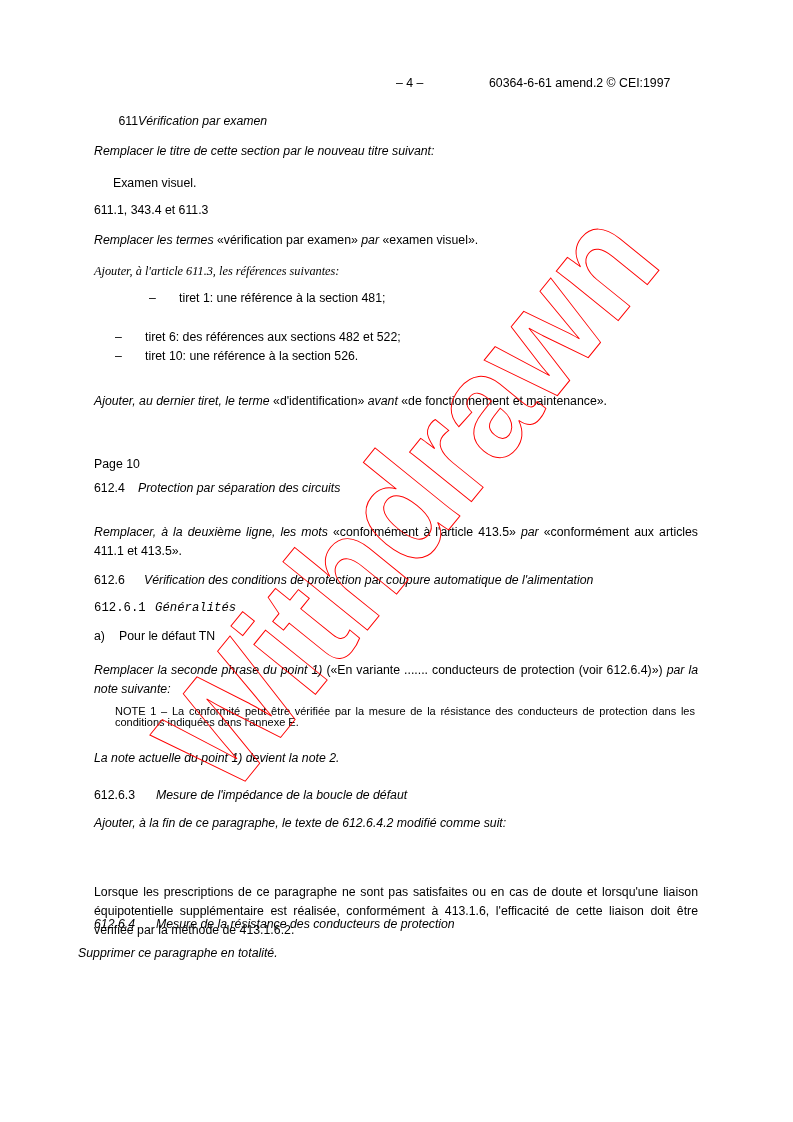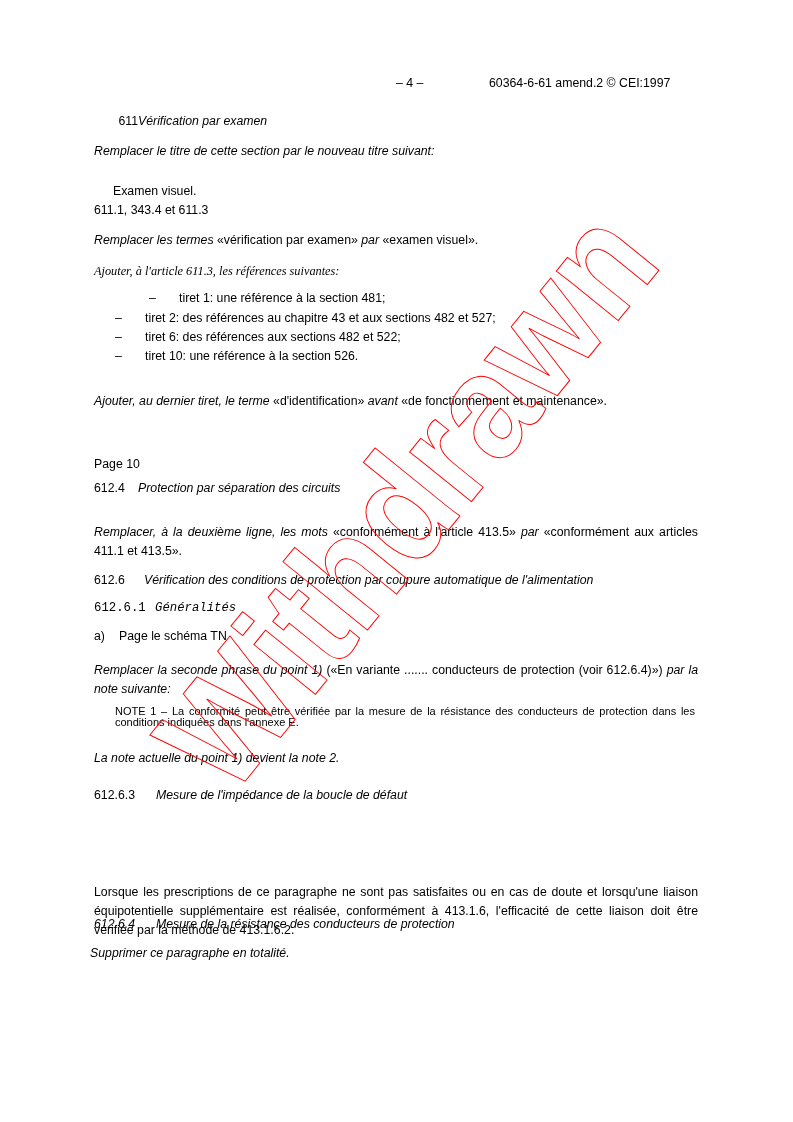--- a/index.html
+++ b/index.html
@@ -21,33 +21,30 @@
 
 <div class="page">
 
   <div class="abs" style="left:396px; top:76px;">– 4 –</div>
   <div class="abs" style="left:489px; top:76px;">60364-6-61 amend.2 © CEI:1997</div>
 
   <div class="abs" style="left:94px; top:114px;">
     <span class="num" style="width:44px;text-align:right;">611</span><span class="it">Vérification par examen</span>
   </div>
   <div class="abs it" style="left:94px; top:144px;">Remplacer le titre de cette section par le nouveau titre suivant:</div>
-  <div class="abs" style="left:113px; top:184px;">Examen visuel.</div>
+  <div class="abs" style="left:113px; top:176px;">Examen visuel.</div>
   <div class="abs" style="left:94px; top:203px;">611.1, 343.4 et 611.3</div>
   <div class="abs" style="left:94px; top:233px;">
     <span class="it">Remplacer les termes</span><span> «vérification par examen» </span><span class="it">par</span><span> «examen visuel».</span>
   </div>
 
   <div class="abs it" style="left:94px; top:264px;font-family:Liberation Serif, serif;">Ajouter, à l'article 611.3, les références suivantes:</div>
 
   <div class="abs" style="left:115px; top:291px;margin-left:34px;">
     <span class="dash">–</span><span>tiret 1: une référence à la section 481;</span>
-  </div>
-  <div class="abs" style="left:115px; top:311px;">
-    <span class="dash">–</span><span>tiret 2: des références au chapitre 43 et aux sections 482 et 527;</span>
   </div>
   <div class="abs" style="left:115px; top:330px;">
     <span class="dash">–</span><span>tiret 6: des références aux sections 482 et 522;</span>
   </div>
   <div class="abs" style="left:115px; top:349px;">
     <span class="dash">–</span><span>tiret 10: une référence à la section 526.</span>
   </div>
 
   <div class="abs" style="left:94px; top:394px;">
     <span class="it">Ajouter, au dernier tiret, le terme</span><span> «d'identification» </span><span class="it">avant</span><span> «de fonctionnement et maintenance».</span>
@@ -62,37 +59,38 @@
     <span class="it">Remplacer, à la deuxième ligne, les mots</span><span> «conformément à l'article 413.5» </span><span class="it">par</span><span> «conformément aux articles 411.1 et 413.5».</span>
   </div>
 
   <div class="abs" style="left:94px; top:573px;">
     <span class="num" style="width:50px;">612.6</span><span class="it">Vérification des conditions de protection par coupure automatique de l'alimentation</span>
   </div>
   <div class="abs" style="left:94px; top:601px;font-family:Liberation Mono, monospace;">
     <span class="num" style="width:61px;">612.6.1</span><span class="it">Généralités</span>
   </div>
   <div class="abs" style="left:94px; top:629px;">
-    <span class="num" style="width:25px;">a)</span><span>Page le schéma TN</span>
+    <span class="num" style="width:25px;">a)</span><span>Pour le défaut TN</span>
   </div>
 
   <div class="abs just" style="left:94px; top:661px;">
     <span class="it">Remplacer la seconde phrase du point 1)</span><span> («En variante ....... conducteurs de protection (voir 612.6.4)») </span><span class="it">par la note suivante:</span>
   </div>
 
   <div class="abs note" style="left:115px; top:706px;">NOTE 1 – La conformité peut être vérifiée par la mesure de la résistance des conducteurs de protection dans les conditions indiquées dans l'annexe E.</div>
 
   <div class="abs it" style="left:94px; top:751px;">La note actuelle du point 1) devient la note 2.</div>
 
   <div class="abs" style="left:94px; top:788px;">
     <span class="num" style="width:62px;">612.6.3</span><span class="it">Mesure de l'impédance de la boucle de défaut</span>
   </div>
+  <div class="abs it" style="left:94px; top:816px;">Ajouter, à la fin de ce paragraphe, le texte de 612.6.4.2 modifié comme suit:</div>
   <div class="abs just" style="left:94px; top:883px;">Lorsque les prescriptions de ce paragraphe ne sont pas satisfaites ou en cas de doute et lorsqu'une liaison équipotentielle supplémentaire est réalisée, conformément à 413.1.6, l'efficacité de cette liaison doit être vérifiée par la méthode de 413.1.6.2.</div>
 
   <div class="abs" style="left:94px; top:917px;">
     <span class="num" style="width:62px;font-style:italic;">612.6.4</span><span class="it">Mesure de la résistance des conducteurs de protection</span>
   </div>
-  <div class="abs it" style="left:90px; top:946px;">Supprimer ce paragraphe en totalité.</div>
+  <div class="abs it" style="left:78px; top:946px;">Supprimer ce paragraphe en totalité.</div>
 
   <svg class="watermark" viewBox="0 0 793 1122">
     <text x="0" y="0" transform="translate(230,800) rotate(-51)" font-family="Liberation Sans, sans-serif" font-size="150" font-weight="bold" fill="none" stroke="#ff0000" stroke-width="1" textLength="690" lengthAdjust="spacingAndGlyphs">Withdrawn</text>
   </svg>
 </div>
 
 </body></html>

